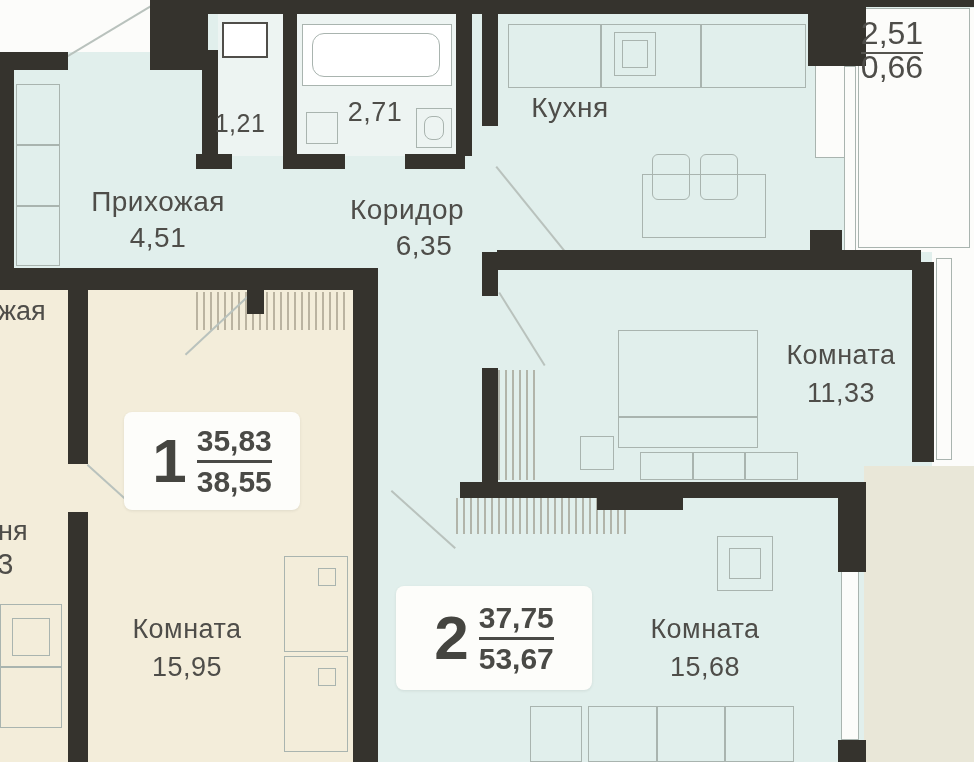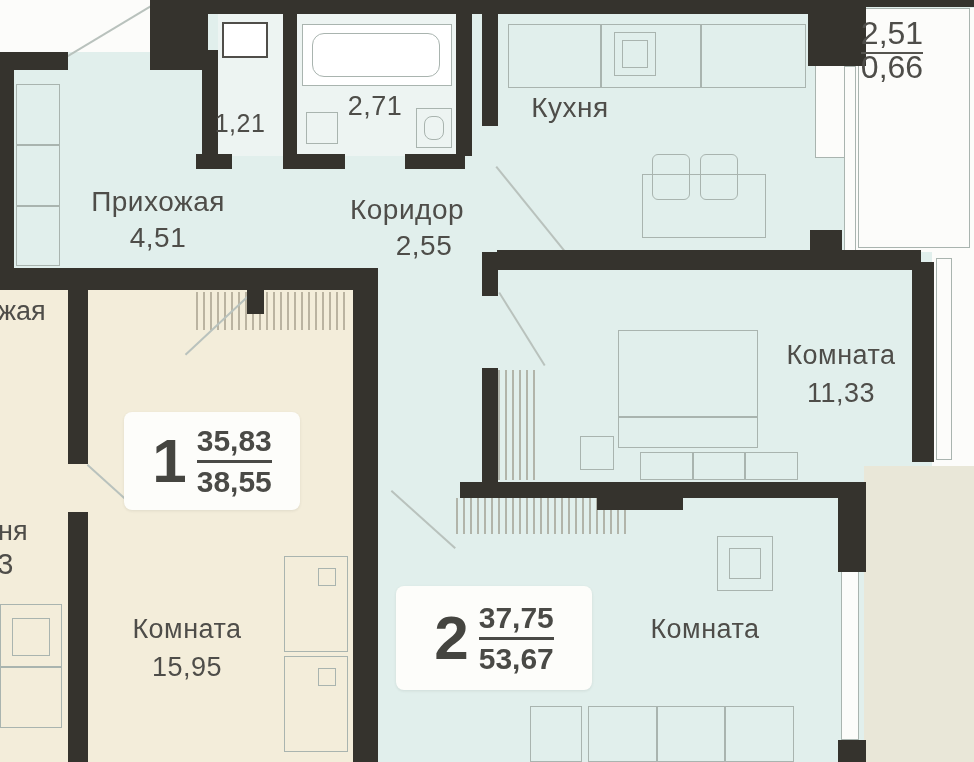--- a/index.html
+++ b/index.html
@@ -138,44 +138,45 @@
     </span>
   </div>
 
   <div class="lbl" style="left:58px;top:184px;width:200px;">
     <span>Прихожая</span>
     <span class="num">4,51</span>
   </div>
   <div class="lbl small" style="left:208px;top:108px;width:64px;">
     <span>1,21</span>
   </div>
-  <div class="lbl" style="left:336px;top:88px;width:78px;font-size:27px;">
+  <div class="lbl" style="left:336px;top:94px;width:78px;font-size:27px;">
     <span>2,71</span>
   </div>
   <div class="lbl" style="left:502px;top:90px;width:136px;">
     <span>Кухня</span>
   </div>
   <div class="lbl" style="left:322px;top:192px;width:170px;">
     <span>Коридор</span>
-    <span class="num" style="padding-left:34px;">2,55</span>
+    <span class="num" style="padding-left:34px;">6,35</span>
   </div>
   <div class="balctxt" style="left:854px;top:16px;width:76px;">
     <span class="ul2">2,51</span><br>
     <span>0,66</span>
   </div>
   <div class="lbl" style="left:756px;top:336px;width:170px;font-size:27px;line-height:38px;">
     <span>Комната</span>
     <span class="num">11,33</span>
   </div>
   <div class="lbl" style="left:98px;top:610px;width:178px;font-size:27px;line-height:38px;">
     <span>Комната</span>
     <span class="num">15,95</span>
   </div>
   <div class="lbl" style="left:616px;top:610px;width:178px;font-size:27px;line-height:38px;">
     <span>Комната</span>
+    <span class="num">15,68</span>
   </div>
 
   <div class="abs" style="left:-2px;top:296px;font-size:27px;">жая</div>
 
   <div class="abs" style="left:-2px;top:516px;font-size:27px;">ня</div>
   <div class="abs" style="left:-19px;top:548px;font-size:29px;">23</div>
 
 </div>
 
 </body></html>

